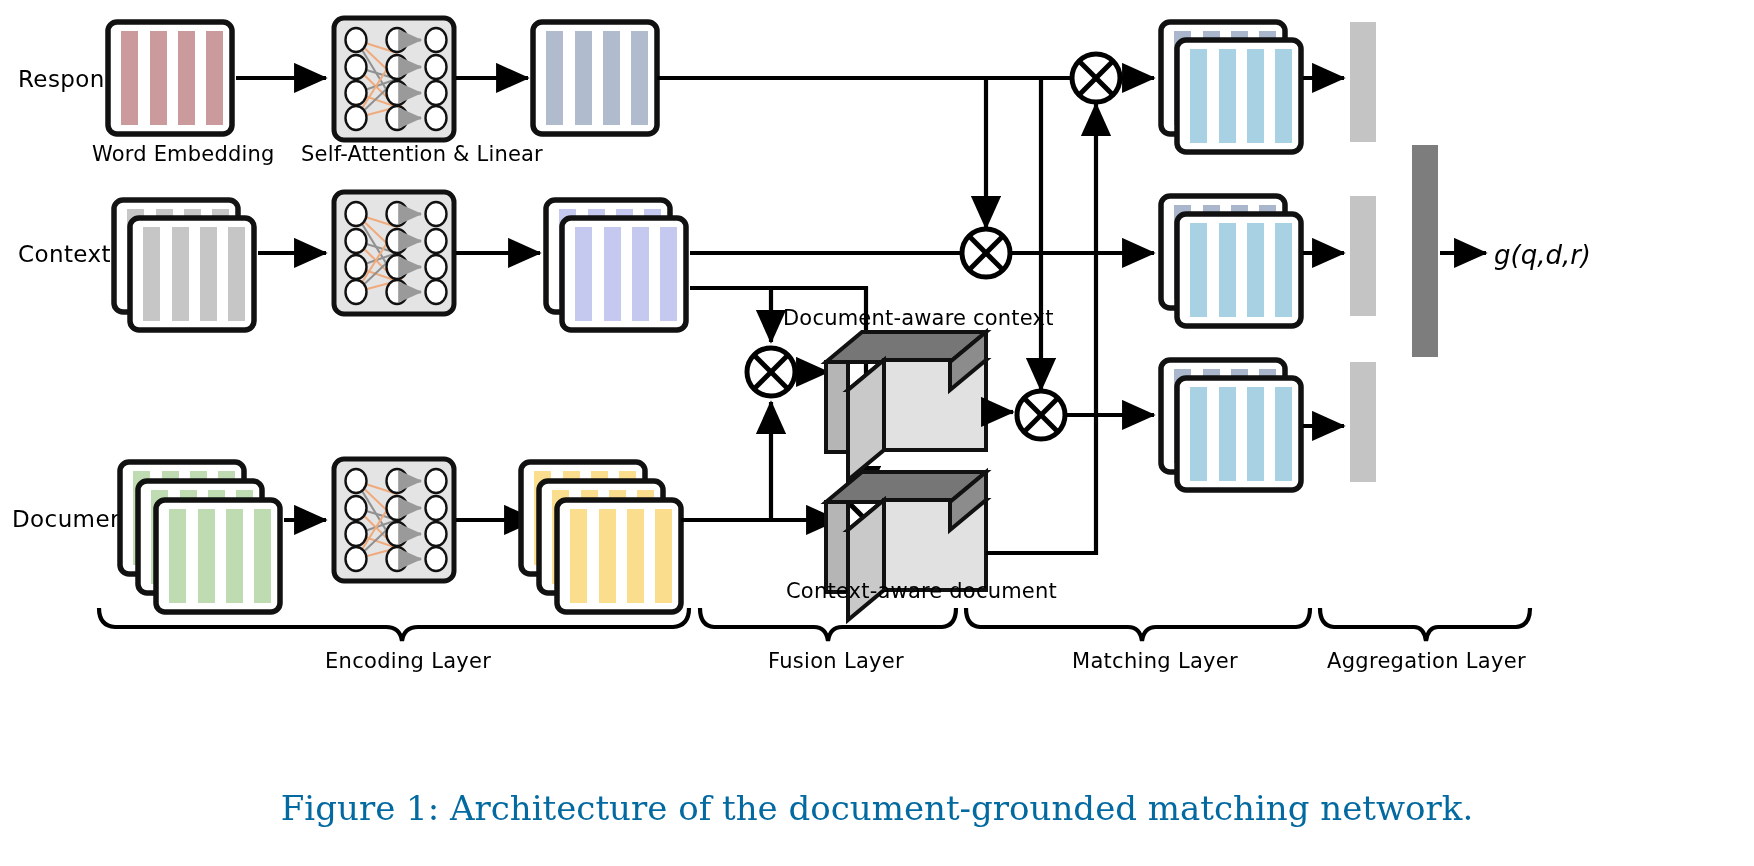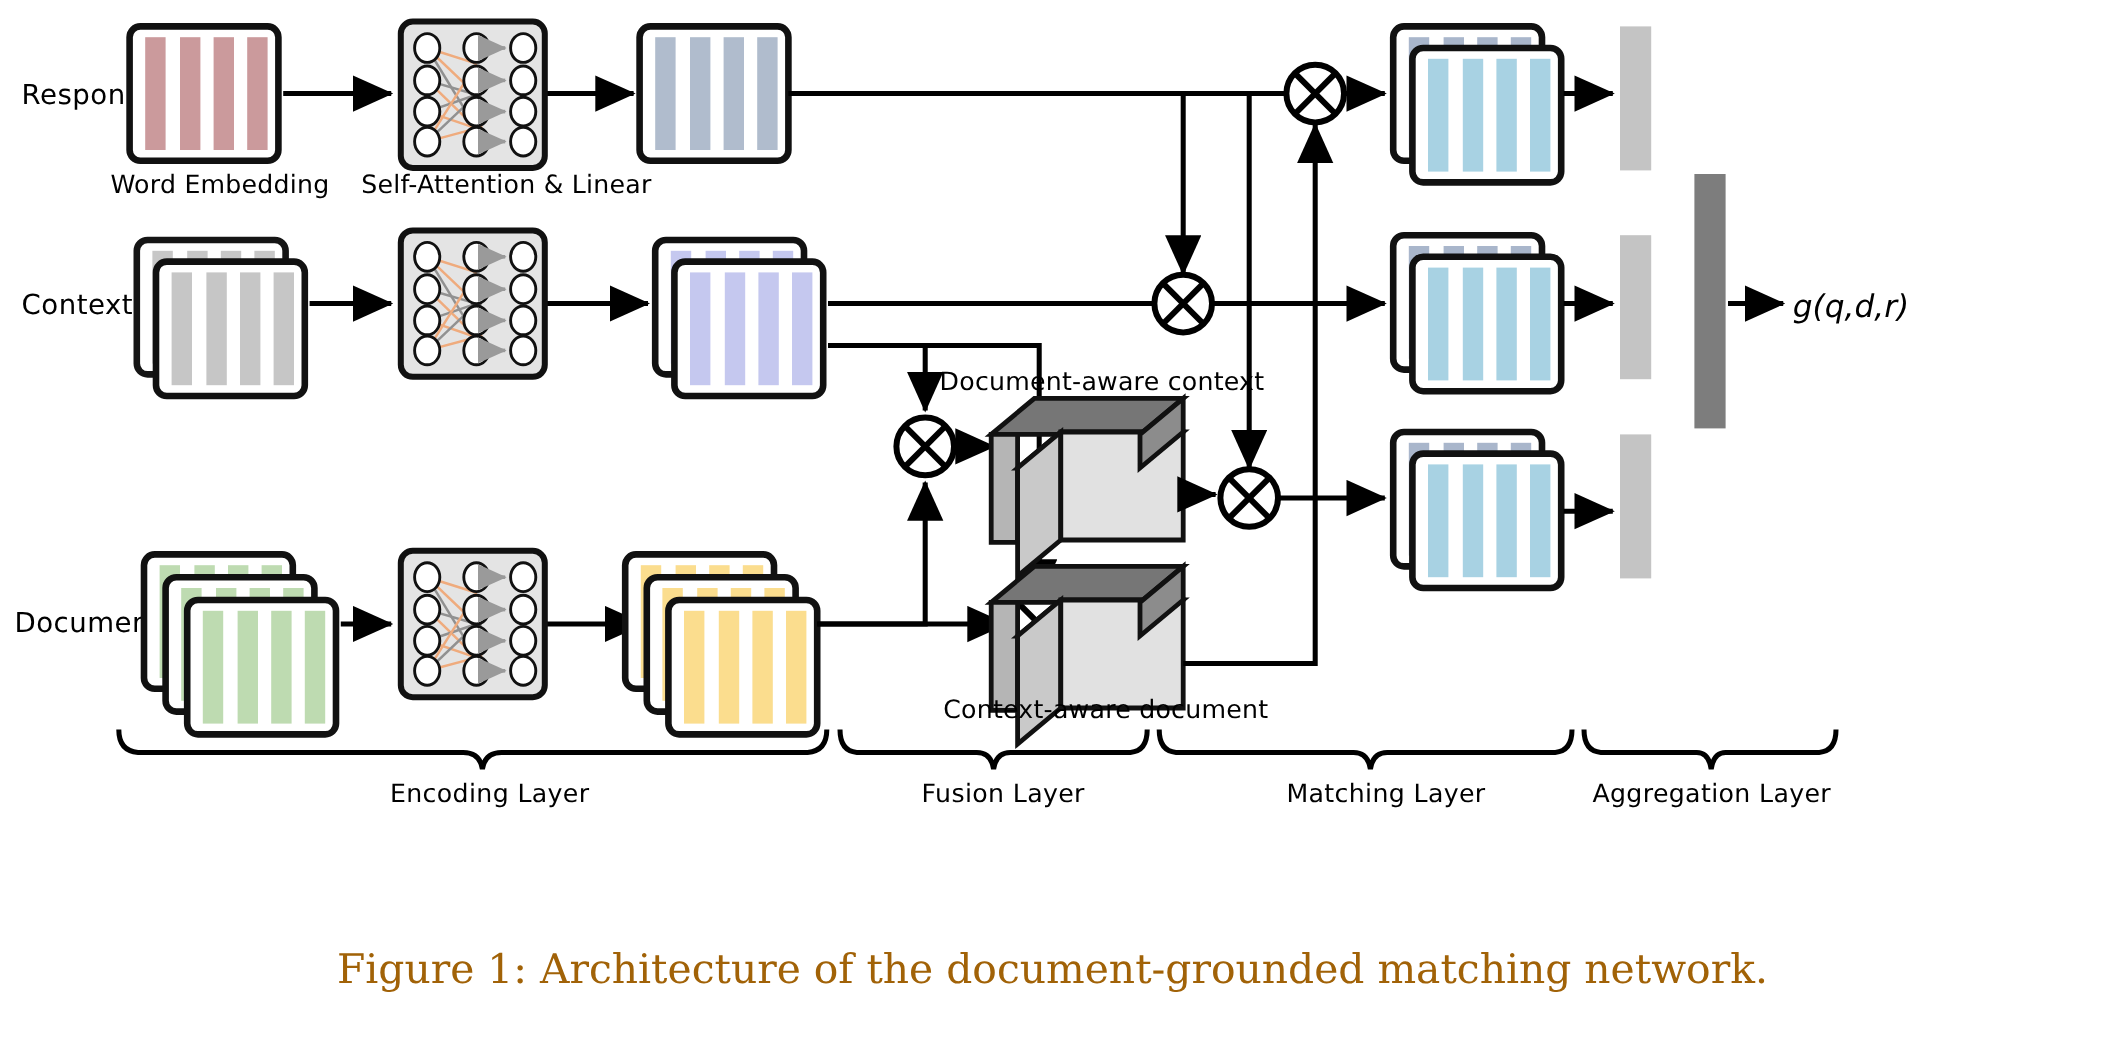--- a/index.html
+++ b/index.html
@@ -52,21 +52,21 @@
     fill: #000000;
   }
   .caption {
     position: absolute;
     left: 0;
     top: 788px;
     width: 1754px;
     text-align: center;
     font-family: "DejaVu Serif", serif;
     font-size: 34px;
-    color: #a16207;
+    color: #0369a1;
   }
   .wire { stroke: #000; stroke-width: 4.2; fill: none; }
   .nodecircle { stroke: #111; stroke-width: 2.4; fill: #ffffff; }
   .npanel { stroke: #111; stroke-width: 5; fill: #e4e4e4; }
 </style>
 </head>
 <body>
 
 <div id="figure-root">
 

